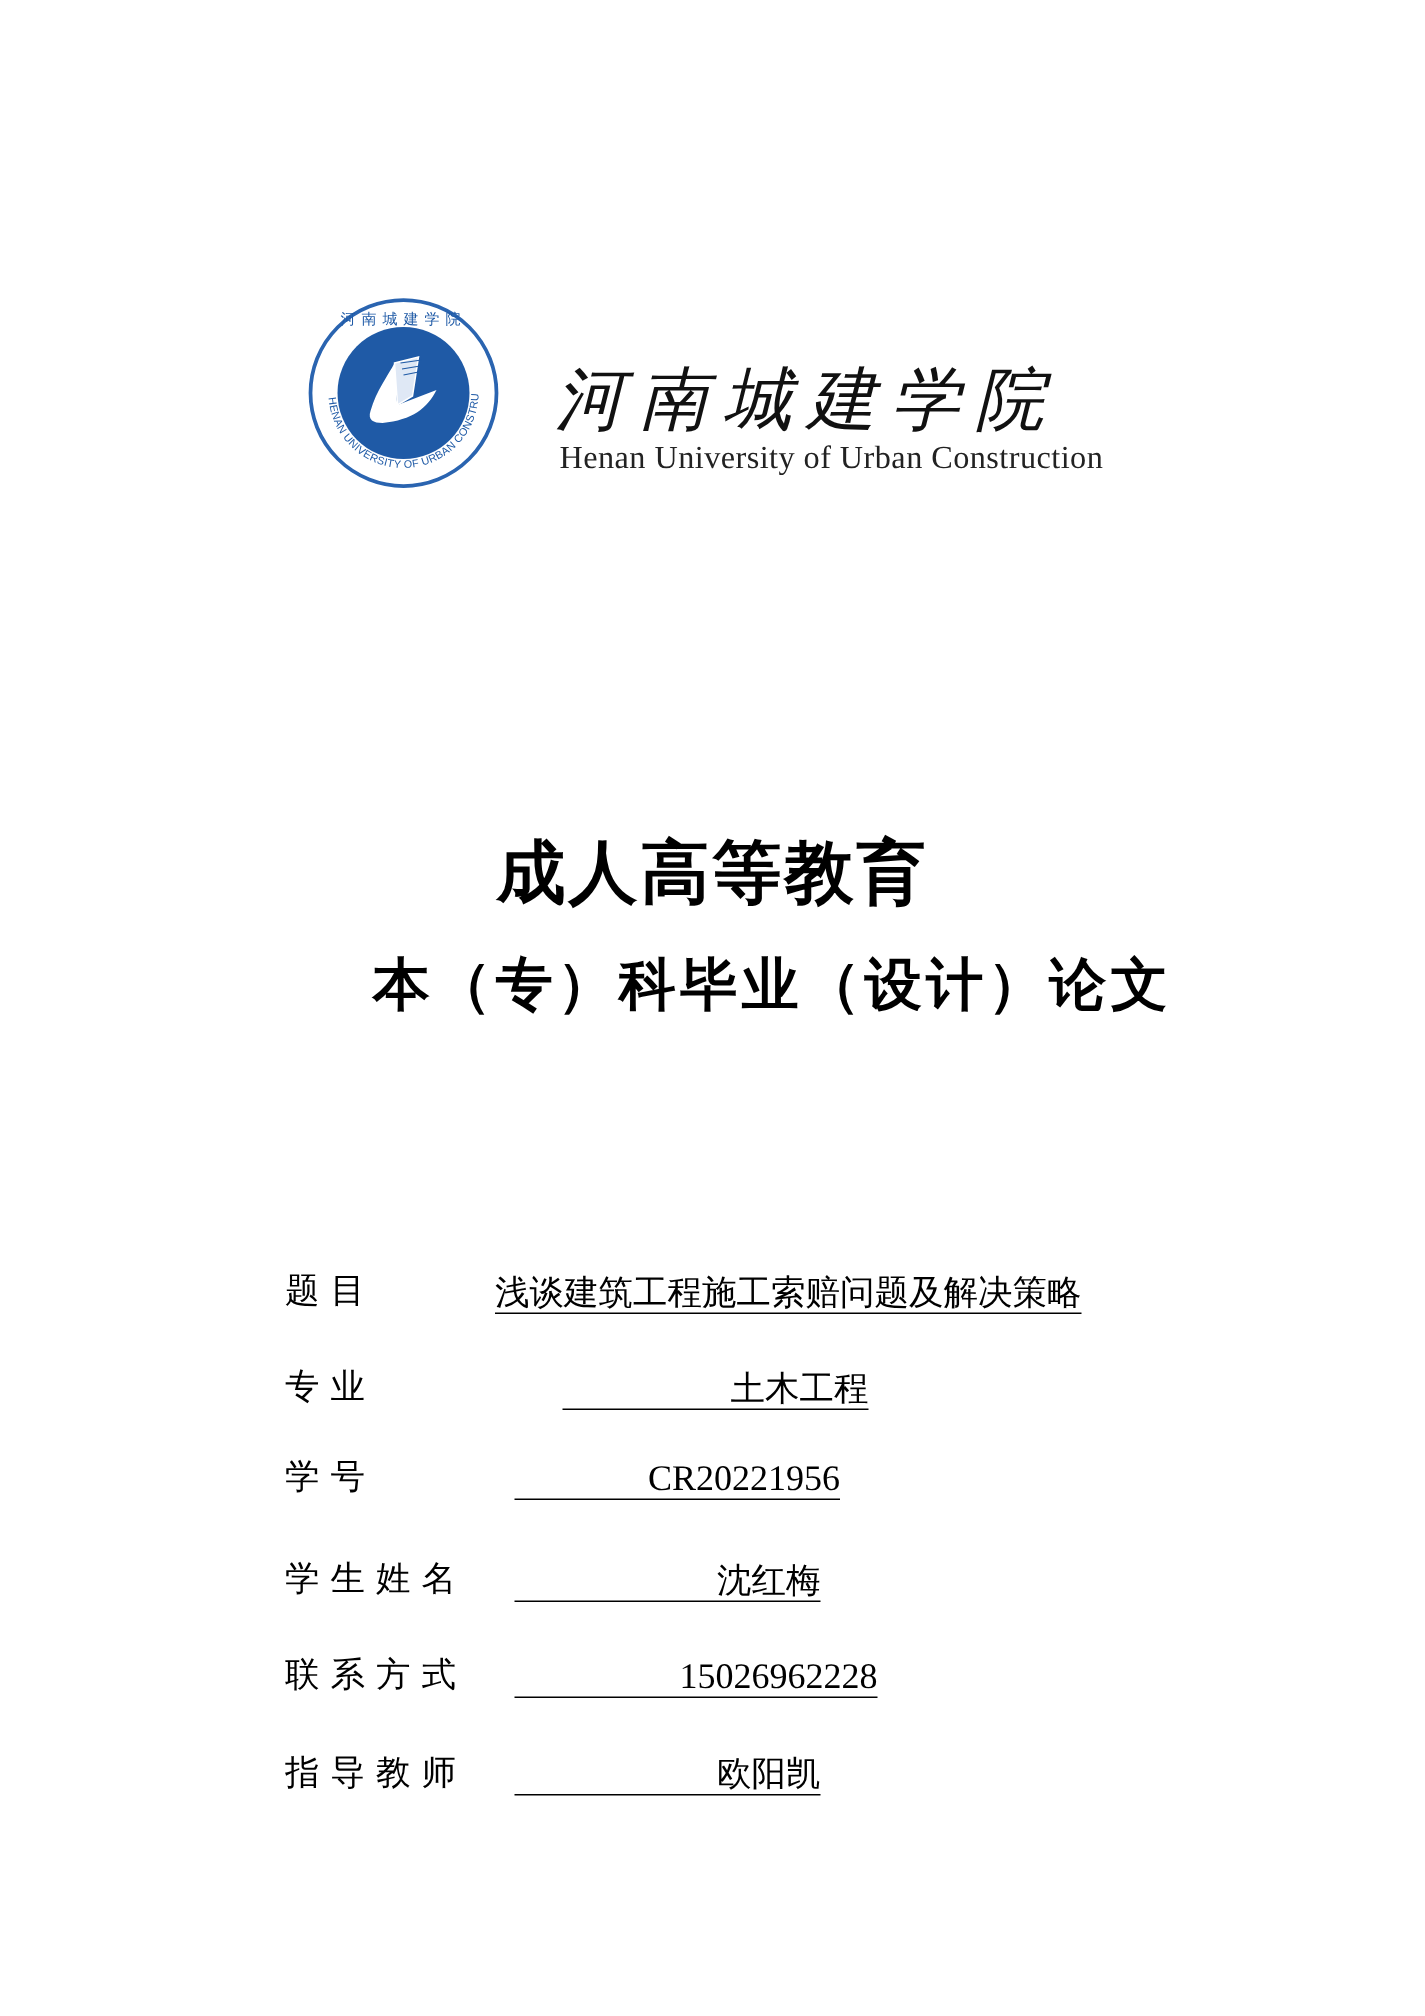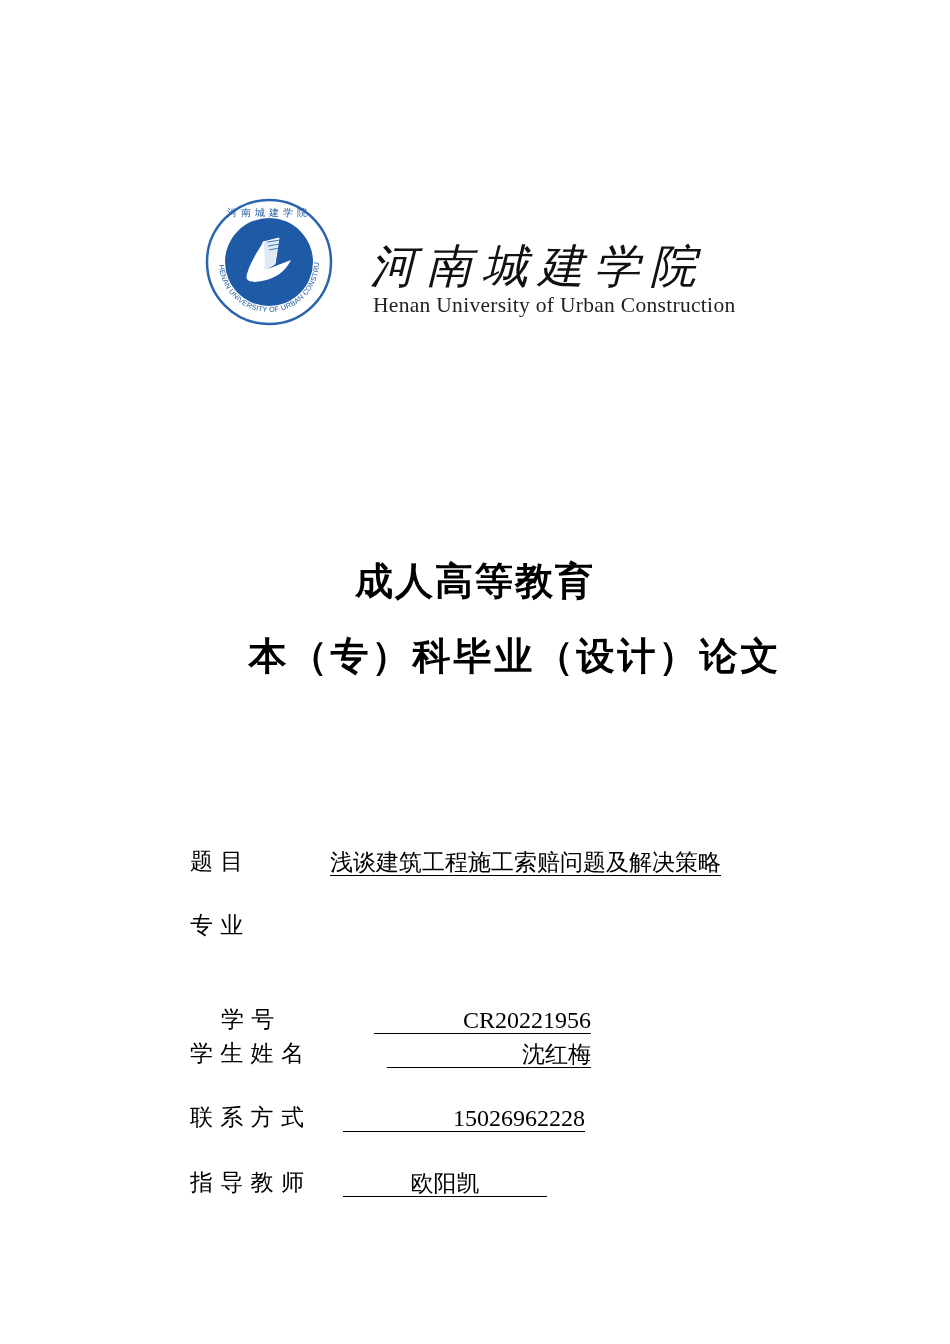--- a/index.html
+++ b/index.html
@@ -6,21 +6,21 @@
   body { width:950px; height:1344px; position:relative; overflow:hidden;
          font-family:"DejaVu Serif", serif; color:#000; }
   .logo-wrap { position:absolute; left:205px; top:198px; width:128px; height:128px; }
   .logo-wrap svg { width:128px; height:128px; display:block; }
   .brand-cn { position:absolute; left:370px; top:240px; width:410px; height:52px;
               font-family:"DejaVu Serif", serif; font-size:46px; font-style:italic;
               letter-spacing:10px; line-height:52px; color:#111; white-space:nowrap; }
   .brand-en { position:absolute; left:373px; top:293px; font-family:"Liberation Serif", serif;
               font-size:21.5px; letter-spacing:0.3px; color:#222; white-space:nowrap; }
   .title1 { position:absolute; left:0; width:950px; top:556px; text-align:center;
-            font-family:"DejaVu Sans", sans-serif; font-weight:bold; font-size:38px;
+            font-family:"DejaVu Sans", sans-serif; font-weight:bold; font-size:46px;
             letter-spacing:2px; line-height:50px; }
   .title2 { position:absolute; left:0; width:950px; top:630px; text-align:center;
             font-family:"DejaVu Sans", sans-serif; font-weight:bold; font-size:38px;
             letter-spacing:3px; line-height:52px;margin-left:40px; }
   .field { position:absolute; left:190px; height:32px; display:flex; align-items:flex-end;
            font-family:"DejaVu Serif", serif; font-size:23px; line-height:30px; }
   .label { display:inline-block; white-space:nowrap; }
   .value { display:inline-block; border-bottom:1.5px solid #000; white-space:nowrap;
            text-align:right; line-height:26px; }
   .num { font-family:"Liberation Serif", serif; font-size:24px; }
@@ -51,33 +51,34 @@
 <div class="title1">成人高等教育</div>
 <div class="title2">本（专）科毕业（设计）论文</div>
 
 <div class="field" style="top:844px;">
   <span class="label" style="width:140px; letter-spacing:0;">题            目</span>
   <span class="value" style="text-align:center;">浅谈建筑工程施工索赔问题及解决策略</span>
 </div>
 
 <div class="field" style="top:908px;gap:32px;">
   <span class="label" style="width:153px;">专            业</span>
+  <span class="value" style="width:204px;">土木工程</span>
 </div>
 
-<div class="field" style="top:1002px;margin-left:31px;">
+<div class="field" style="top:968px;">
   <span class="label" style="width:153px;">学            号</span>
   <span class="value num" style="width:217px;">CR20221956</span>
 </div>
 
-<div class="field" style="top:1036px;gap:44px;">
+<div class="field" style="top:1036px;">
   <span class="label" style="width:153px;">学 生 姓 名</span>
   <span class="value" style="width:204px;margin-top:13px;">沈红梅</span>
 </div>
 
 <div class="field" style="top:1100px;">
   <span class="label" style="width:153px;">联 系 方 式</span>
   <span class="value num" style="width:242px;margin-top:44px;">15026962228</span>
 </div>
 
 <div class="field" style="top:1165px;">
   <span class="label" style="width:153px;">指 导 教 师</span>
-  <span class="value" style="width:204px;text-align:center;">欧阳凯</span>
+  <span class="value" style="width:204px;">欧阳凯</span>
 </div>
 
 </body></html>

